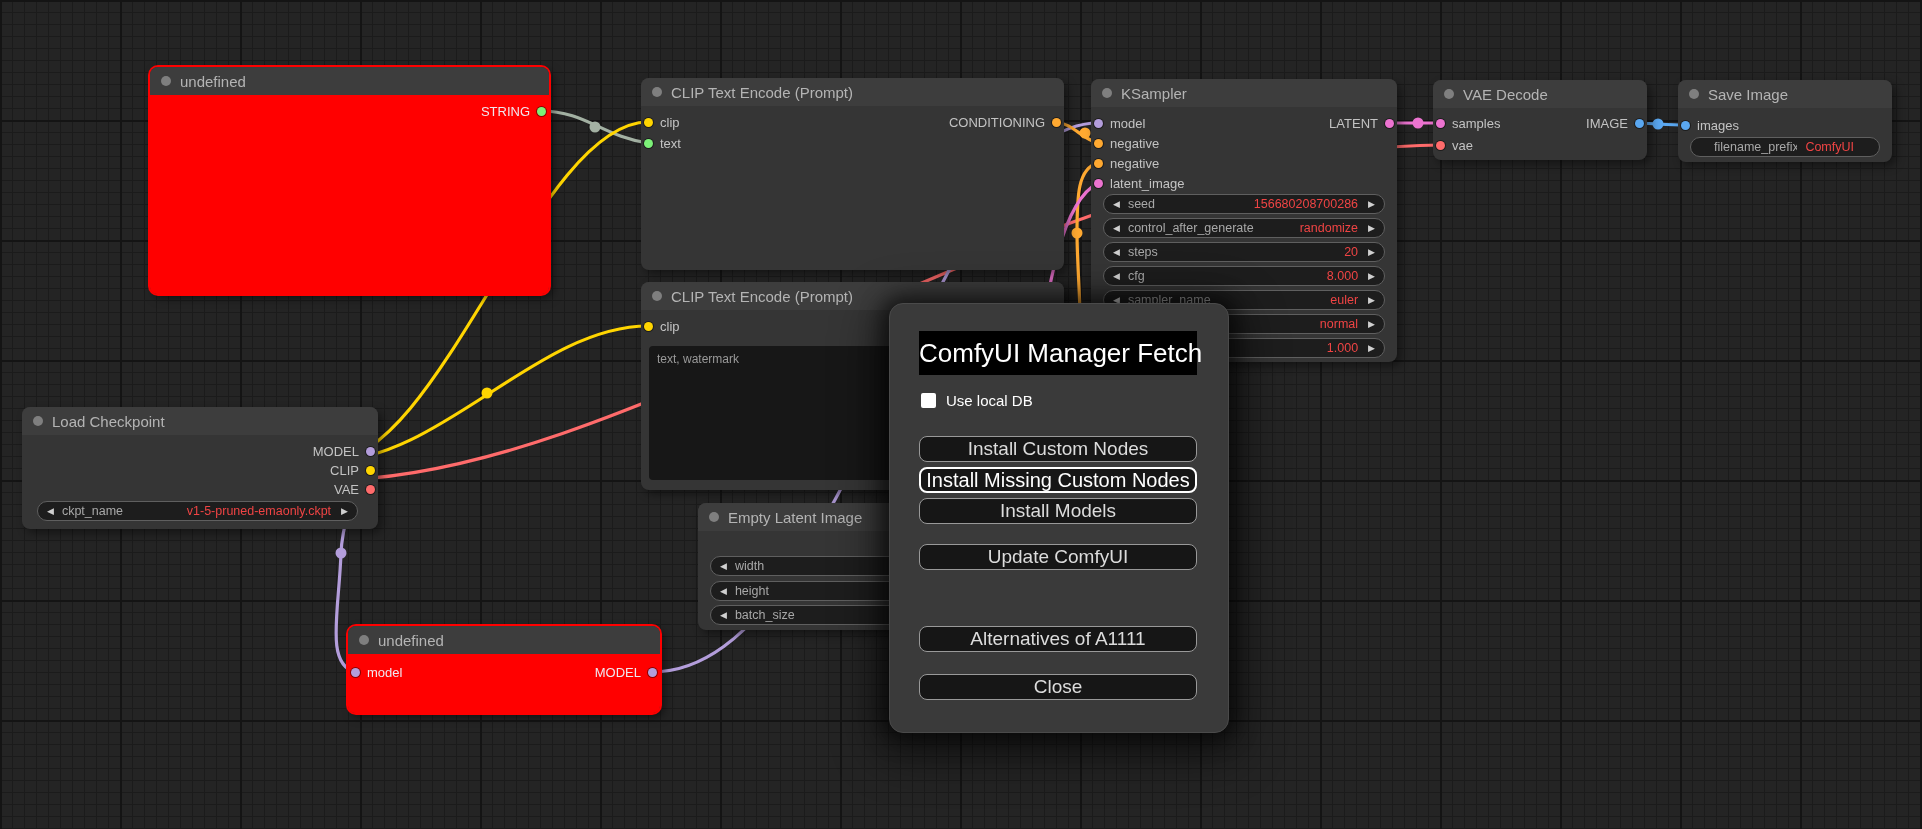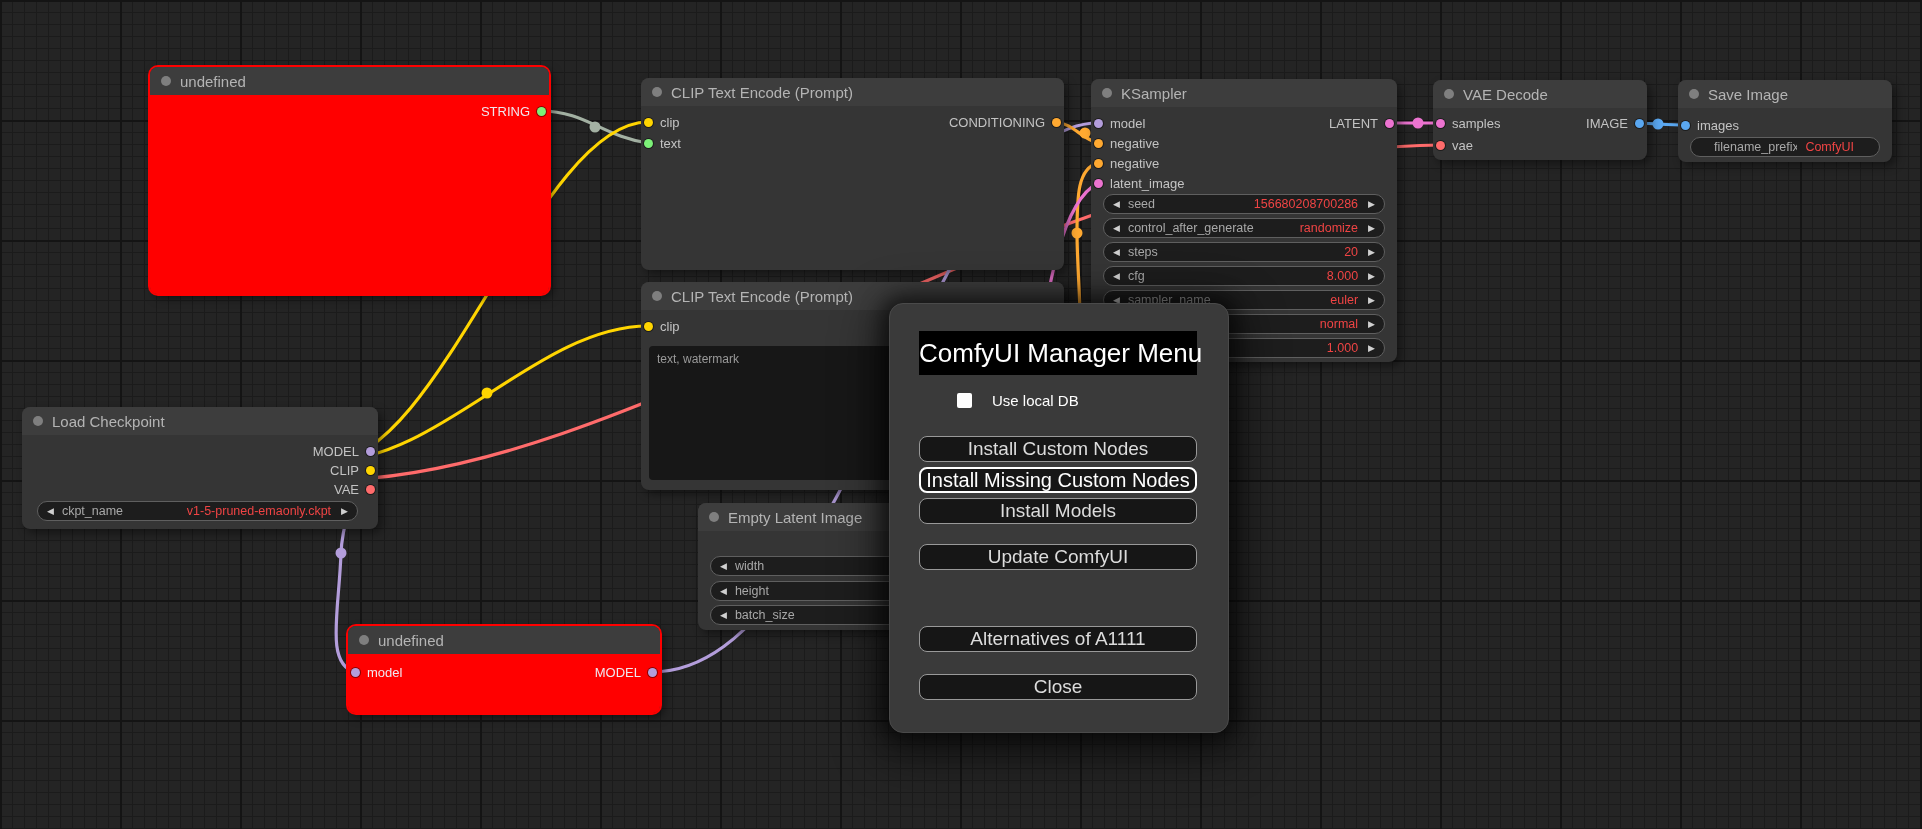--- a/index.html
+++ b/index.html
@@ -42,22 +42,22 @@
   .wval{color:#ef4444;margin-right:10px;text-align:right;}
   .ntext{position:absolute;background:#171717;border-radius:4px;color:#9a9a9a;
         font-size:12px;padding:6px 8px;box-sizing:border-box;}
 
   
   #dialog{position:absolute;left:889px;top:303px;width:338px;height:428px;z-index:10;
         background:#3a3a3a;border-radius:14px;border:1px solid #4a4a4a;
         box-shadow:0 0 20px 7px rgba(0,0,0,.55), 0 12px 45px 14px rgba(0,0,0,.45);}
   #dialog .dtitle{position:absolute;left:29px;top:27px;width:278px;height:44px;background:#000;
         color:#fff;font-size:26px;line-height:44px;text-align:center;white-space:nowrap;}
-  #dialog .chkrow{position:absolute;left:31px;top:88px;display:flex;align-items:center;gap:20px;
-        color:#fff;font-size:15px;margin-left:36px;}
+  #dialog .chkrow{position:absolute;left:31px;top:88px;display:flex;align-items:center;gap:10px;
+        color:#fff;font-size:15px;}
   #dialog .chk{appearance:none;-webkit-appearance:none;width:15px;height:15px;background:#fff;
         border-radius:2px;margin:0;}
   .dbtn{position:absolute;left:29px;width:278px;height:26px;background:#161616;
         border:1px solid #999;border-radius:8px;color:#dcdcdc;font-size:19px;
         font-family:"Liberation Sans",sans-serif;display:flex;align-items:center;justify-content:center;
         box-sizing:border-box;white-space:nowrap;padding:0;}
   .dbtn.hl{border:2px solid #fff;color:#fff;font-size:20px;}
 </style>
 </head>
 <body>
@@ -299,21 +299,21 @@
     </div>
     <div class="widget" style="top:94px;left:15px;right:20px;">
       <span class="warr">◀</span>
       <span class="wlabel">ckpt_name</span>
       <span class="wval">v1-5-pruned-emaonly.ckpt</span>
       <span class="warr">▶</span>
     </div>
   </div>
 
   <div id="dialog">
-    <div class="dtitle">ComfyUI Manager Menu</div>
+    <div class="dtitle">ComfyUI Manager Fetch</div>
     <div class="chkrow">
       <input type="checkbox" class="chk" style="">
       <span>Use local DB</span>
     </div>
     <button class="dbtn" style="top:132px;">Install Custom Nodes</button>
     <button class="dbtn hl" style="top:163px;">Install Missing Custom Nodes</button>
     <button class="dbtn" style="top:194px;">Install Models</button>
     <button class="dbtn" style="top:240px;">Update ComfyUI</button>
     <button class="dbtn" style="top:322px;">Alternatives of A1111</button>
     <button class="dbtn" style="top:370px;">Close</button>

